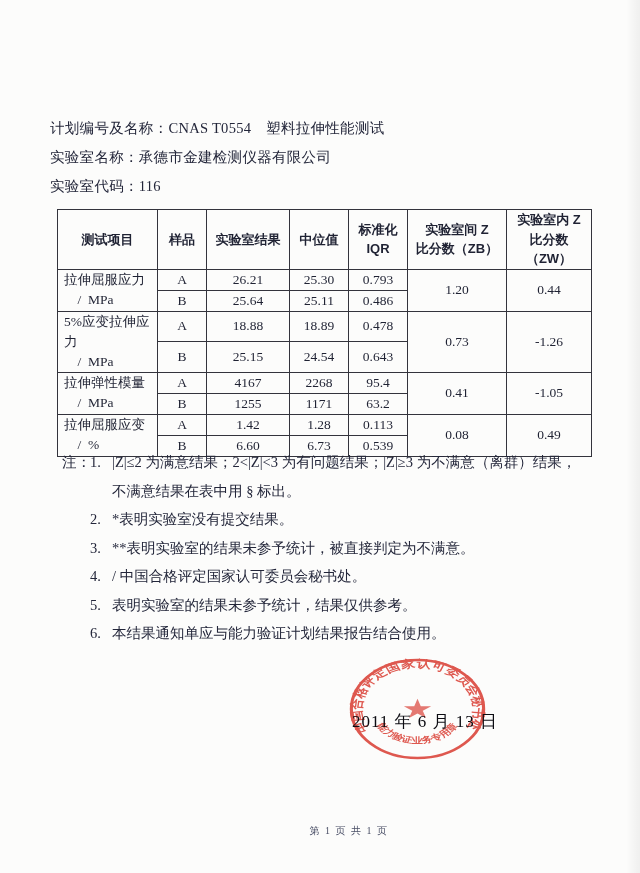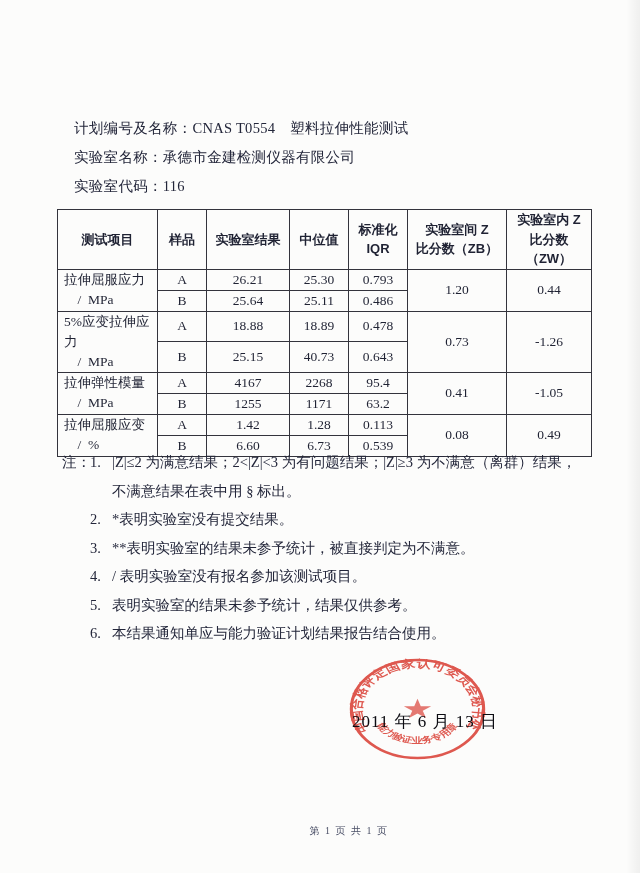--- a/index.html
+++ b/index.html
@@ -22,21 +22,21 @@
   .doc-title {
     position: absolute;
     top: 52px; left: 0; width: 100%;
     text-align: center;
     font-family: "Liberation Sans", "DejaVu Sans", sans-serif;
     font-weight: bold;
     font-size: 18px;
     letter-spacing: 1.5px;
     color: #1b1d2b;
   }
-  .meta { position: absolute; top: 114px; left: 74px; font-size: 14.5px; }
+  .meta { position: absolute; top: 114px; left: 50px; font-size: 14.5px; }
   .meta-row { height: 29px; line-height: 29px; letter-spacing: 0.3px; }
   .results-table {
     position: absolute;
     top: 209px; left: 57px;
     border-collapse: collapse;
     table-layout: fixed;
     width: 534px;
     font-size: 13.5px;
     color: #1f2233;
   }
@@ -156,21 +156,21 @@
         <td>A</td>
         <td>18.88</td>
         <td>18.89</td>
         <td>0.478</td>
         <td rowspan="2">0.73</td>
         <td rowspan="2">-1.26</td>
       </tr>
       <tr>
         <td>B</td>
         <td>25.15</td>
-        <td>40.73</td>
+        <td>24.54</td>
         <td>0.643</td>
       </tr>
       <tr>
         <td class="item-name" rowspan="2">拉伸弹性模量
 　/ MPa</td>
         <td>A</td>
         <td>4167</td>
         <td>2268</td>
         <td>95.4</td>
         <td rowspan="2">0.41</td>
@@ -214,21 +214,21 @@
       <div class="note-text">*表明实验室没有提交结果。</div>
     </div>
     <div class="note-row">
       <span class="note-gutter"></span>
       <span class="note-num">3.</span>
       <div class="note-text">**表明实验室的结果未参予统计，被直接判定为不满意。</div>
     </div>
     <div class="note-row">
       <span class="note-gutter"></span>
       <span class="note-num">4.</span>
-      <div class="note-text">/ 表明实验室没有报名参加该测试项目。</div>
+      <div class="note-text">/ 中国合格评定国家认可委员会秘书处。</div>
     </div>
     <div class="note-row">
       <span class="note-gutter"></span>
       <span class="note-num">5.</span>
       <div class="note-text">表明实验室的结果未参予统计，结果仅供参考。</div>
     </div>
     <div class="note-row">
       <span class="note-gutter"></span>
       <span class="note-num">6.</span>
       <div class="note-text">本结果通知单应与能力验证计划结果报告结合使用。</div>

